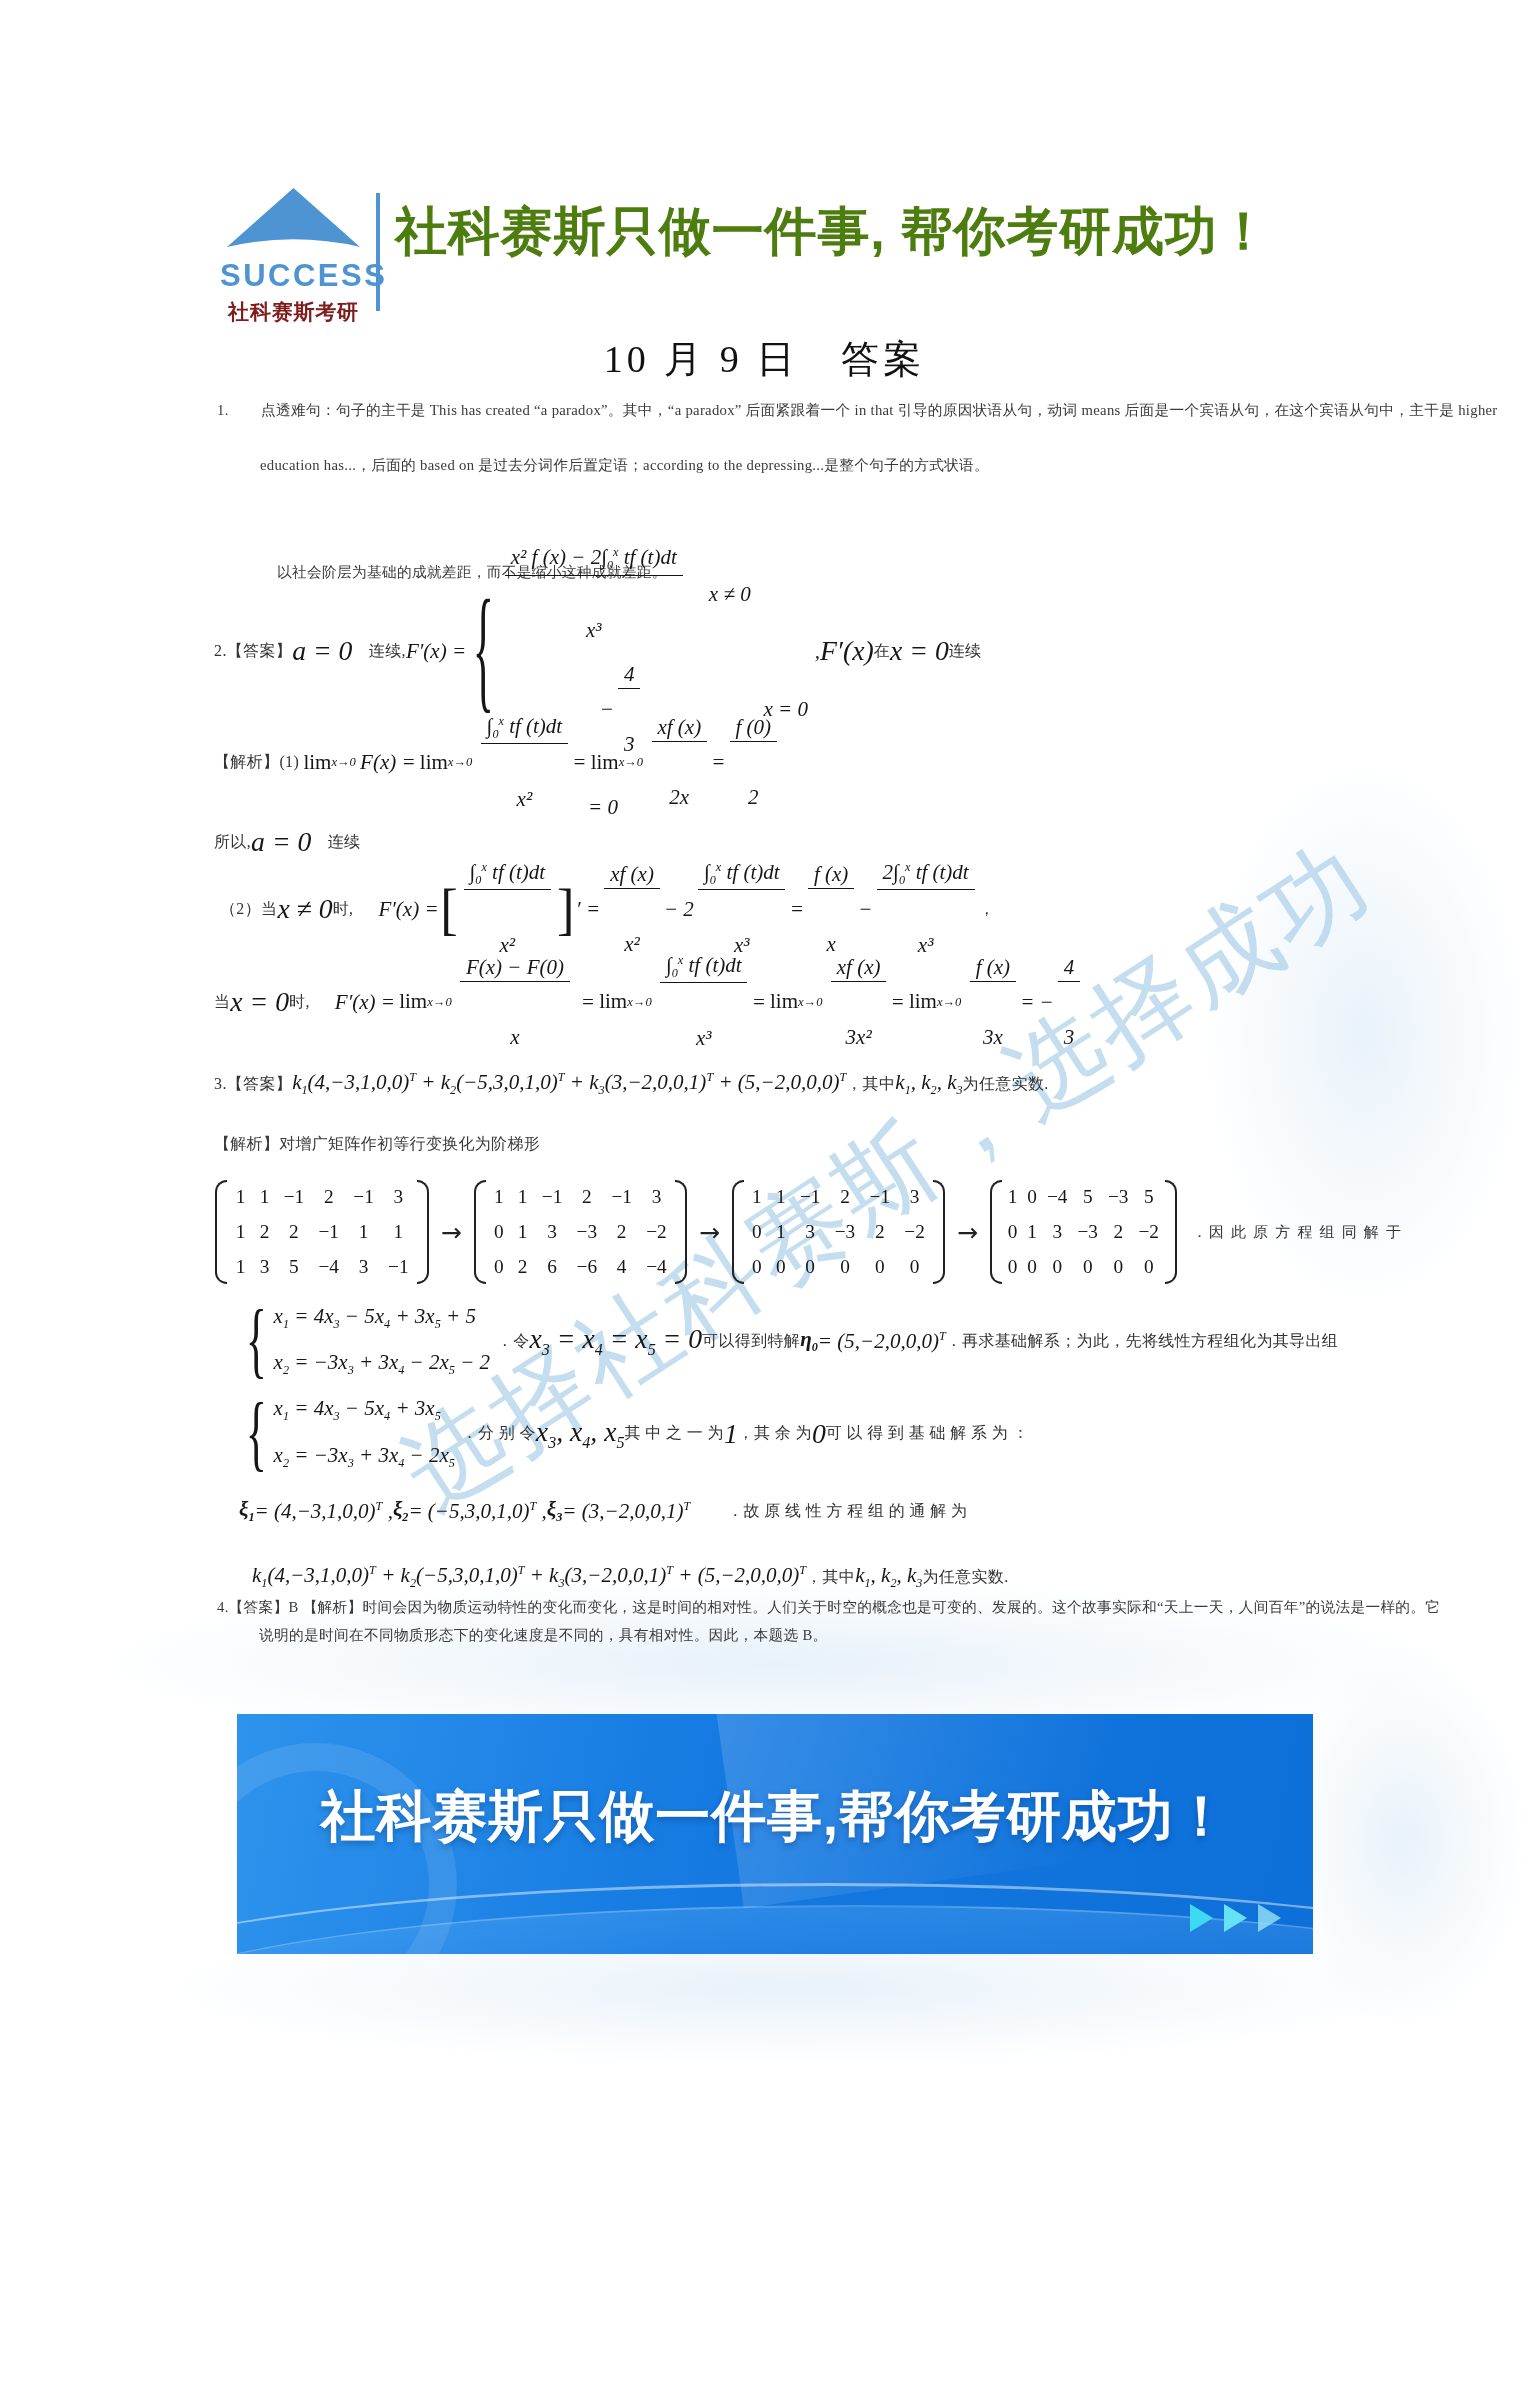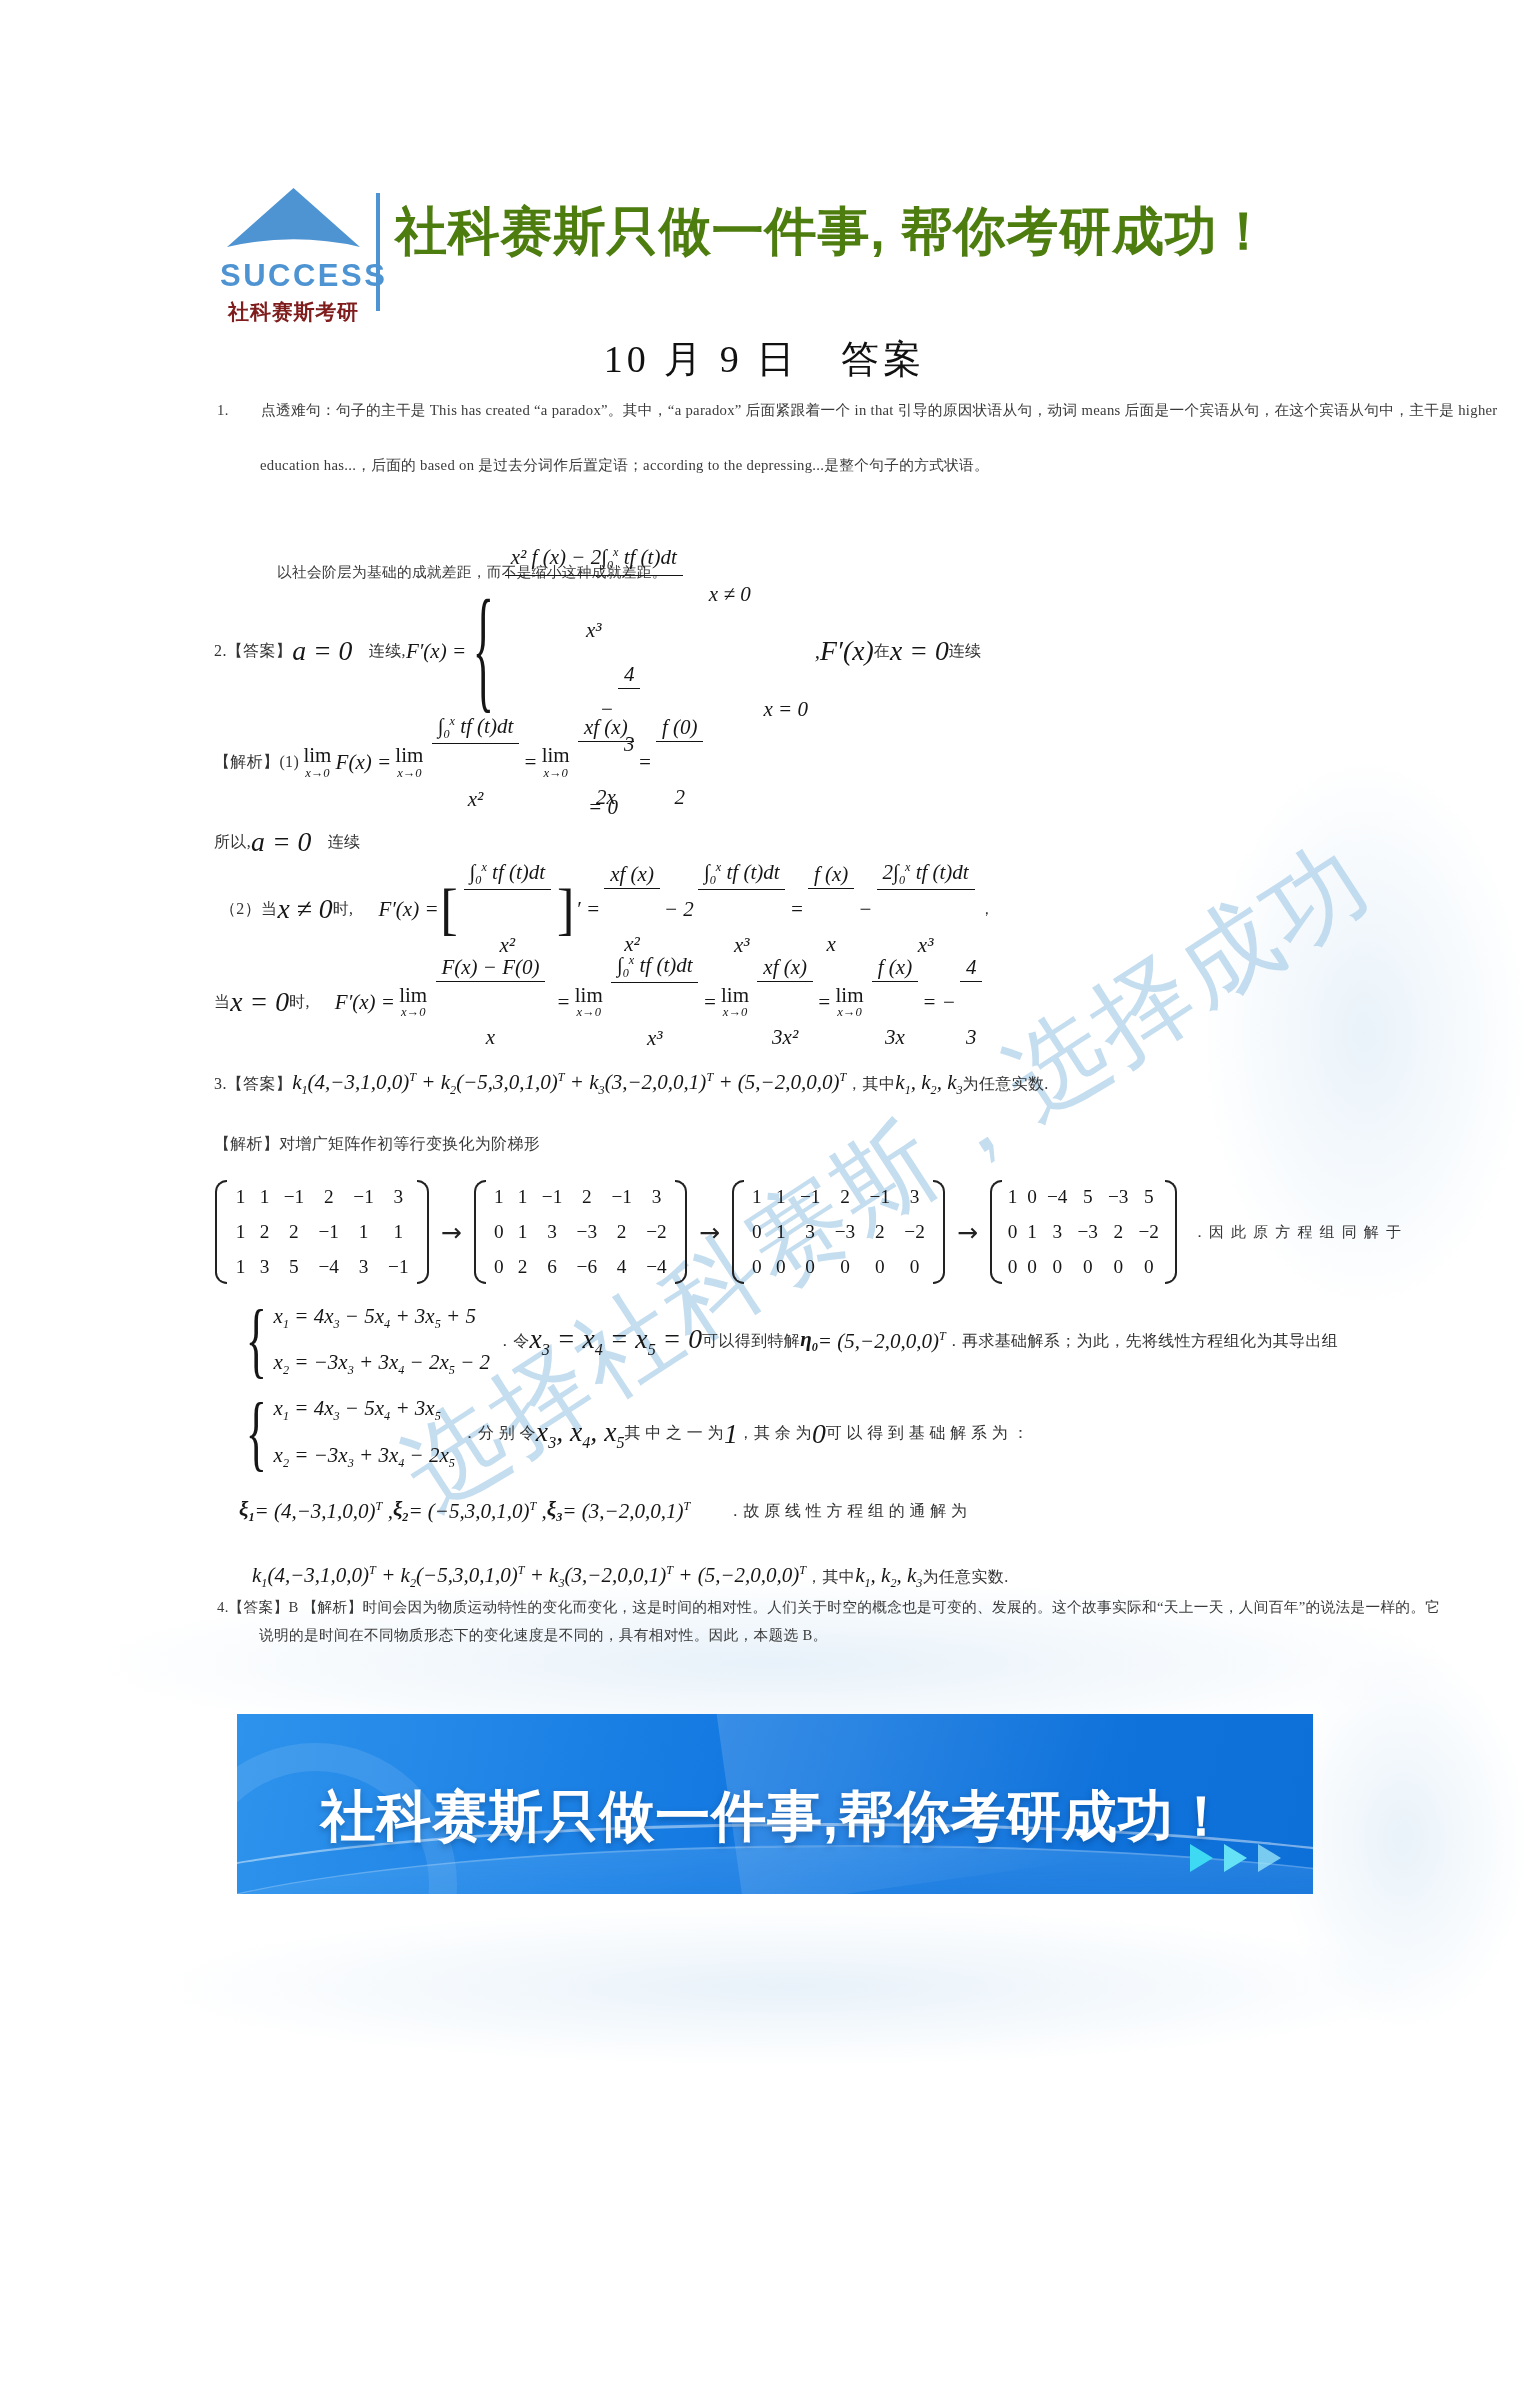--- a/index.html
+++ b/index.html
@@ -36,21 +36,21 @@
 
   
   .mt{font-family:"Liberation Serif",serif;font-style:normal;font-size:.76em;color:#333;letter-spacing:0.4px;}
   .mi{font-family:"Liberation Serif",serif;font-style:italic;}
   .mbig{font-size:1.32em;}
   .mbold{font-weight:bold;}
   sub{font-size:.58em;} sup{font-size:.58em;}
   .frac{display:inline-flex;flex-direction:column;align-items:center;vertical-align:middle;margin:0 4.2px;line-height:1.18;font-style:italic;}
   .fnum{border-bottom:1.7px solid #141414;padding:0 5.9px 1.7px 5.9px;}
   .fden{padding:0.8px 5.9px 0 5.9px;margin-top:42px;}
-  .lim{display:inline-flex;flex-direction:column;align-items:center;line-height:1.02;margin:0 4.2px;font-style:normal;}
+  .lim{display:inline-flex;flex-direction:row;align-items:center;line-height:1.02;margin:0 4.2px;font-style:normal;}
   .limtop{font-style:normal;}
   .limbot{font-size:.6em;font-style:italic;}
   .bigb{display:inline-block;font-size:2.5em;font-weight:400;line-height:.9;transform:scaleY(1.1);margin:0 1.7px;}
   .cases{display:inline-flex;align-items:center;margin:0 6.7px;}
   .brace{display:inline-block;font-size:2.1em;line-height:.9;font-weight:400;margin-right:6.7px;}
   .ccol{display:inline-flex;flex-direction:column;gap:18.5px;}
   .crow{display:inline-flex;align-items:center;}
   .msp{display:inline-block;}
 
   
@@ -58,21 +58,21 @@
   .lp,.rp{width:10px;border:2px solid #222;align-self:stretch;}
   .lp{border-right:none;border-radius:11.8px 0 0 11.8px;}
   .rp{border-left:none;border-radius:0 11.8px 11.8px 0;}
   .mgrid{display:grid;grid-template-columns:repeat(6,auto);column-gap:14.3px;row-gap:12.6px;
     padding:6.7px 8.4px;justify-items:center;align-content:center;font-size:19.3px;font-family:"Liberation Serif",serif;}
   .compact .mgrid{column-gap:10px;padding:6.7px 5.9px;}
   .marrow{font-size:25px;margin:0 8.4px;font-family:"DejaVu Sans",sans-serif;color:#222;}
   .mtail{font-size:15px;letter-spacing:1.7px;color:#333;margin-left:11.8px;}
 
   
-  .banner{position:absolute;left:237px;top:1714px;width:1076px;height:180px;overflow:hidden;z-index:2;
+  .banner{position:absolute;left:237px;top:1714px;width:1076px;height:240px;overflow:hidden;z-index:2;
     background:linear-gradient(100deg,#2e93ec 0%,#1479e1 45%,#0d6fd8 100%);}
   .banner .ring{position:absolute;left:-63px;top:29px;width:227px;height:227px;border:28.6px solid rgba(255,255,255,.10);border-radius:50%;}
   .banner .sheen{position:absolute;right:-50px;top:-76px;width:638px;height:227px;transform:rotate(-8deg);
     background:linear-gradient(115deg,rgba(255,255,255,.16),rgba(255,255,255,0) 60%);}
   .banner .sw1{position:absolute;left:-15%;bottom:-134px;width:140%;height:202px;border-radius:50%;
     border-top:3.4px solid rgba(255,255,255,.45);}
   .banner .sw2{position:absolute;left:-10%;bottom:-155px;width:135%;height:202px;border-radius:50%;
     border-top:2.5px solid rgba(255,255,255,.22);background:linear-gradient(to bottom,rgba(120,190,250,.25),rgba(120,190,250,0) 55%);}
   .banner-text{position:relative;z-index:2;color:#ffffff;text-align:center;line-height:204px;
     font-family:"Liberation Sans",sans-serif;font-weight:bold;font-size:55px;letter-spacing:0.8px;

